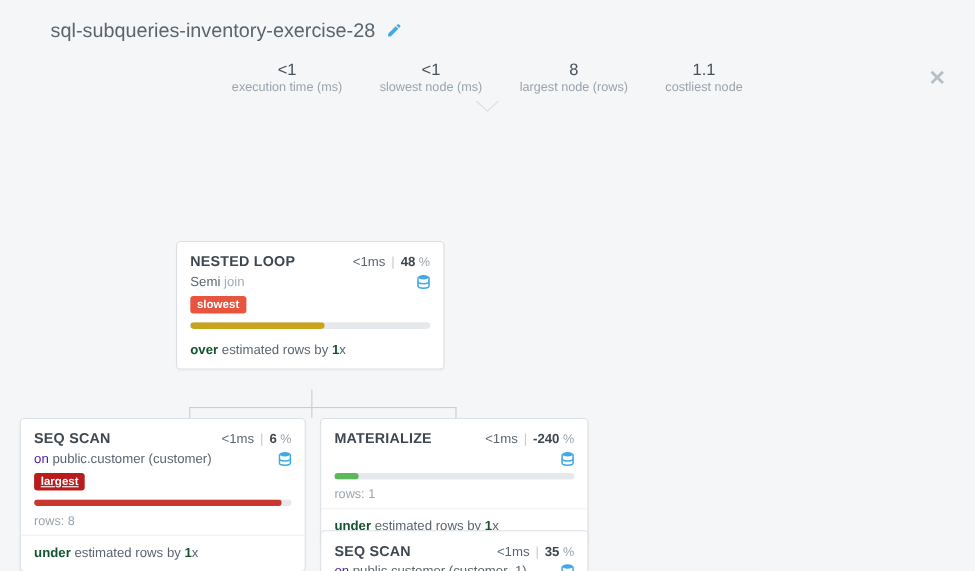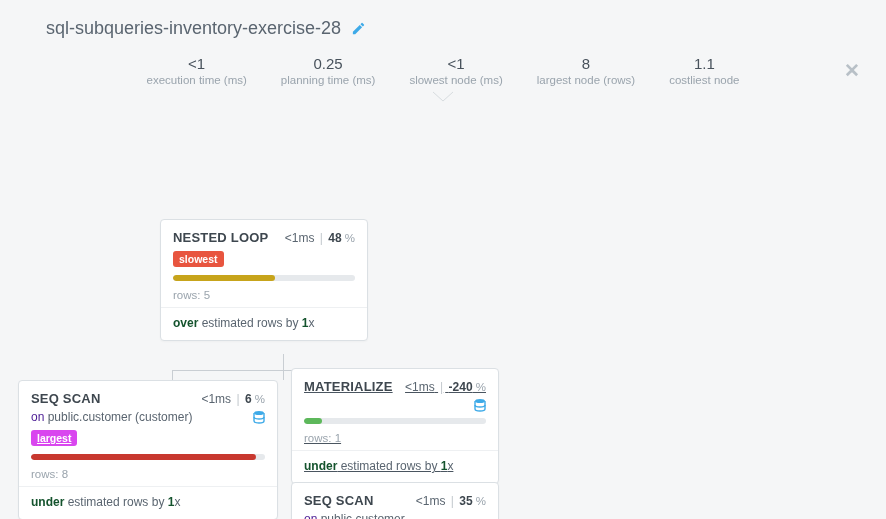--- a/index.html
+++ b/index.html
@@ -63,21 +63,21 @@
   .conn-h  { position:absolute; left:172px; top:264px; width:243px; height:0; border-top:1px solid #c9ced3; }
   .conn-v2a{ position:absolute; left:172px; top:264px; width:0; height:10px; border-left:1px solid #c9ced3; }
   .conn-v2b{ position:absolute; left:414px; top:264px; width:0; height:10px; border-left:1px solid #c9ced3; }
   .conn-v3 { position:absolute; left:414px; top:358px; width:0; height:18px; border-left:1px solid #c9ced3; }
 
   .node {
     position: absolute;
     background: #fff;
     border: 1px solid #dbe0e4;
     border-radius: 4px;
-    width: 208px;
+    width: 244px;
     box-shadow: 0 1px 2px rgba(0,0,0,0.03);
   }
   .node-head {
     display:flex;
     justify-content: space-between;
     align-items: baseline;
     padding: 10px 12px 4px 12px;
   }
   .node-title {
     font-weight: 700;
@@ -110,21 +110,21 @@
   .badge {
     display:inline-block;
     color:#fff;
     font-size:10.5px;
     padding:2px 6px;
     border-radius:3px;
     font-weight:600;
     margin: 2px 12px 6px 12px;
   }
   .badge.slowest { background:#e8553f; }
-  .badge.largest { background:#d946ef;text-decoration:underline; }
+  .badge.largest { background:#b91c1c;text-decoration:underline; }
 
   .bar-wrap {
     margin: 2px 12px 4px 12px;
     height: 6px;
     background:#e6e9ec;
     border-radius:3px;
     overflow:hidden;
   }
   .bar-fill { height:100%; border-radius:3px; }
   .bar-gold  { background:#c7a41b; }
@@ -164,24 +164,20 @@
       </svg>
   </span>
 </div>
 
 <div class="stats-bar">
   <div class="stat">
     <div class="stat-value">&lt;1</div>
     <div class="stat-label">execution time (ms)</div>
   </div>
   <div class="stat">
-    <div class="stat-value">0.25</div>
-    <div class="stat-label">planning time (ms)</div>
-  </div>
-  <div class="stat">
     <div class="stat-value">&lt;1</div>
     <div class="stat-label">slowest node (ms)</div>
   </div>
   <div class="stat">
     <div class="stat-value">8</div>
     <div class="stat-label">largest node (rows)</div>
   </div>
   <div class="stat">
     <div class="stat-value">1.1</div>
     <div class="stat-label">costliest node</div>
@@ -202,25 +198,37 @@
 
   <div class="node" style="left:160px; top:113px;">
     <div class="node-head">
       <span class="node-title">NESTED LOOP</span>
       <span class="node-metrics">
         <span>&lt;1ms</span>
         <span class="sep">|</span>
         <span class="pct-strong">48</span><span class="pct-unit"> %</span>
       </span>
     </div>
+    <div class="node-sub">
+      <span>
+        <span class="semi">Semi</span>
+        <span class="join-word">join</span>
+      </span>
+      <span class="db-icon">
+        <svg width="12" height="14" viewBox="0 0 12 14">
+            <ellipse cx="6" cy="3" rx="5" ry="2" fill="#3eaae8"></ellipse>
+            <path d="M1 3v4c0 1.1 2.2 2 5 2s5-.9 5-2V3" fill="none" stroke="#3eaae8" stroke-width="1.4"></path>
+            <path d="M1 7v4c0 1.1 2.2 2 5 2s5-.9 5-2V7" fill="none" stroke="#3eaae8" stroke-width="1.4"></path>
+          </svg>
+      </span>
+    </div>
     <span class="badge slowest">slowest</span>
     <div class="bar-wrap">
         <div class="bar-fill bar-gold" style="width:56%"></div>
       </div>
-    <div class="row-count">rows: 5</div>
     <div class="estimate">
       <b>over</b><span> estimated rows by </span><b>1</b><span>x</span>
     </div>
   </div>
 
   <div class="node" style="left:18px; top:274px; width:260px;">
     <div class="node-head">
       <span class="node-title">SEQ SCAN</span>
       <span class="node-metrics">
         <span>&lt;1ms</span>
@@ -243,21 +251,21 @@
     <span class="badge largest">largest</span>
     <div class="bar-wrap">
         <div class="bar-fill bar-red" style="width:96%"></div>
       </div>
     <div class="row-count">rows: 8</div>
     <div class="estimate">
       <b>under</b><span> estimated rows by </span><b>1</b><span>x</span>
     </div>
   </div>
 
-  <div class="node" style="left:291px; top:262px;text-decoration:underline;">
+  <div class="node" style="left:291px; top:274px;">
     <div class="node-head">
       <span class="node-title">MATERIALIZE</span>
       <span class="node-metrics">
         <span>&lt;1ms</span>
         <span class="sep">|</span>
         <span class="pct-strong">-240</span><span class="pct-unit"> %</span>
       </span>
     </div>
     <div class="node-sub" style="justify-content:flex-end;">
       <span class="db-icon">

